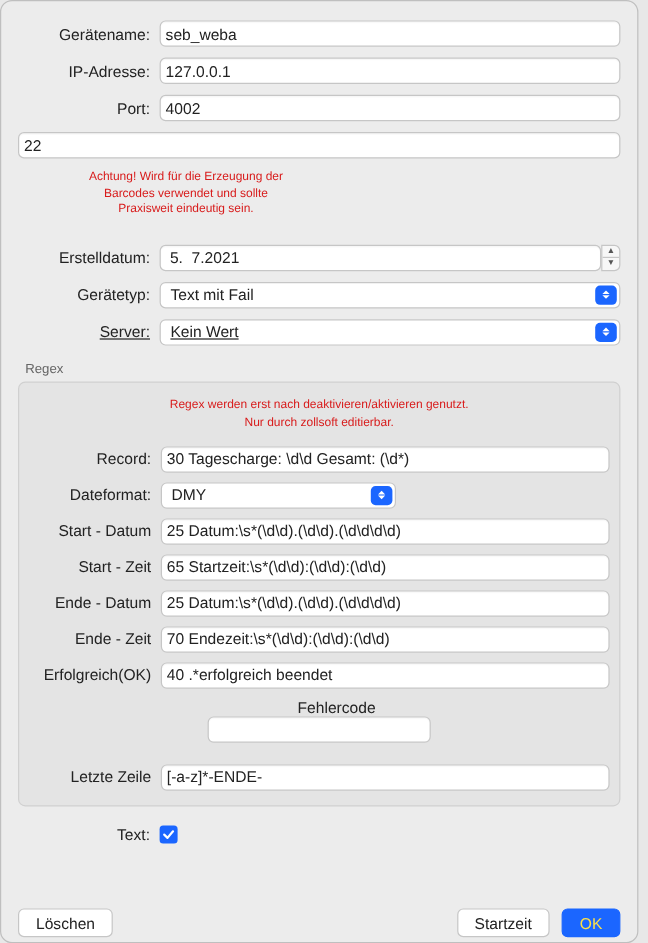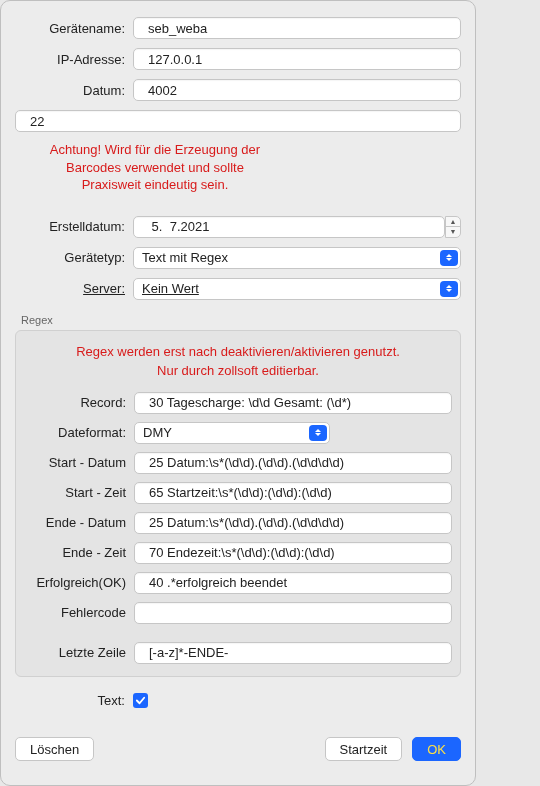--- a/index.html
+++ b/index.html
@@ -5,21 +5,21 @@
   * { box-sizing: border-box; }
   html, body {
     margin: 0; padding: 0;
     width: 540px; height: 786px;
     font-family: -apple-system, "Helvetica Neue", Arial, sans-serif;
     font-size: 13px;
     background: #e8e8e8;
     color: #222;
   }
   .window {
-    width: 476px; height: 786px;
+    width: 532px; height: 786px;
     background: #ececec;
     border: 1px solid #bfbfbf;
     border-radius: 10px;
     overflow: hidden;
     position: relative;
   }
   .content {
     padding: 16px 14px 10px 14px;
   }
   .row {
@@ -36,29 +36,29 @@
   }
   .field {
     flex: 1;
   }
   input[type="text"].tf {
     width: 100%;
     height: 22px;
     border: 1px solid #c6c6c6;
     border-radius: 5px;
     background: #fff;
-    padding: 2px 14px;
+    padding: 2px 4px;
     font-size: 13px;
     font-family: inherit;
     color: #222;
     box-shadow: inset 0 1px 1px rgba(0,0,0,0.04);
   }
   .warning {
     color: #d81b1b;
-    font-size: 13px;
+    font-size: 10px;
     text-align: center;
     line-height: 1.35;
   }
   .stepper {
     display: flex;
     align-items: stretch;
   }
   .stepper input {
     flex: 1;
     border-top-right-radius: 0;
@@ -143,21 +143,21 @@
     border-radius: 3px;
     background: #1b66ff;
     display: inline-flex;
     align-items: center;
     justify-content: center;
   }
   .checkbox svg { width: 11px; height: 11px; }
 
   .footer {
     position: absolute;
-    bottom: 24px;
+    bottom: 4px;
     left: 14px; right: 14px;
     display: flex;
     align-items: flex-end;
   }
   .btn {
     height: 24px;
     border: 1px solid #c6c6c6;
     border-radius: 5px;
     background: #fff;
     padding: 0 14px;
@@ -190,21 +190,21 @@
     </div>
 
     <div class="row">
       <div class="label">IP-Adresse:</div>
       <div class="field">
         <input type="text" class="tf" value="127.0.0.1" style="">
       </div>
     </div>
 
     <div class="row">
-      <div class="label">Datum:</div>
+      <div class="label">Port:</div>
       <div class="field">
         <input type="text" class="tf" value="4002" style="">
       </div>
     </div>
 
     <div class="row">
       <div class="field">
         <input type="text" class="tf" value="22" style="">
       </div>
     </div>
@@ -227,21 +227,21 @@
           <div class="half">▲</div>
           <div class="half">▼</div>
         </div>
       </div>
     </div>
 
     <div class="row">
       <div class="label">Gerätetyp:</div>
       <div class="field">
         <div class="popup">
-          <span>Text mit Regex</span>
+          <span>Text mit Fail</span>
           <span class="arrow">
             <span class="tri up"></span>
               <span class="tri dn"></span>
           </span>
         </div>
       </div>
     </div>
 
     <div class="row" style="margin-bottom:14px;text-decoration:underline;">
       <div class="label">Server:</div>
@@ -299,21 +299,21 @@
         <div class="label">Ende - Zeit</div>
         <div class="field"><input type="text" class="tf" value="70 Endezeit:\s*(\d\d):(\d\d):(\d\d)" style=""></div>
       </div>
 
       <div class="row">
         <div class="label">Erfolgreich(OK)</div>
         <div class="field"><input type="text" class="tf" value="40 .*erfolgreich beendet" style=""></div>
       </div>
 
 
-      <div class="row" style="margin-bottom:18px;">
+      <div class="row" style="margin-bottom:18px;flex-direction:column;">
         <div class="label">Fehlercode</div>
         <div class="field"><input type="text" class="tf" value="" style=""></div>
       </div>
 
       <div class="row" style="margin-bottom:2px;">
         <div class="label">Letzte Zeile</div>
         <div class="field"><input type="text" class="tf" value="[-a-z]*-ENDE-" style=""></div>
       </div>
     </div>
 

